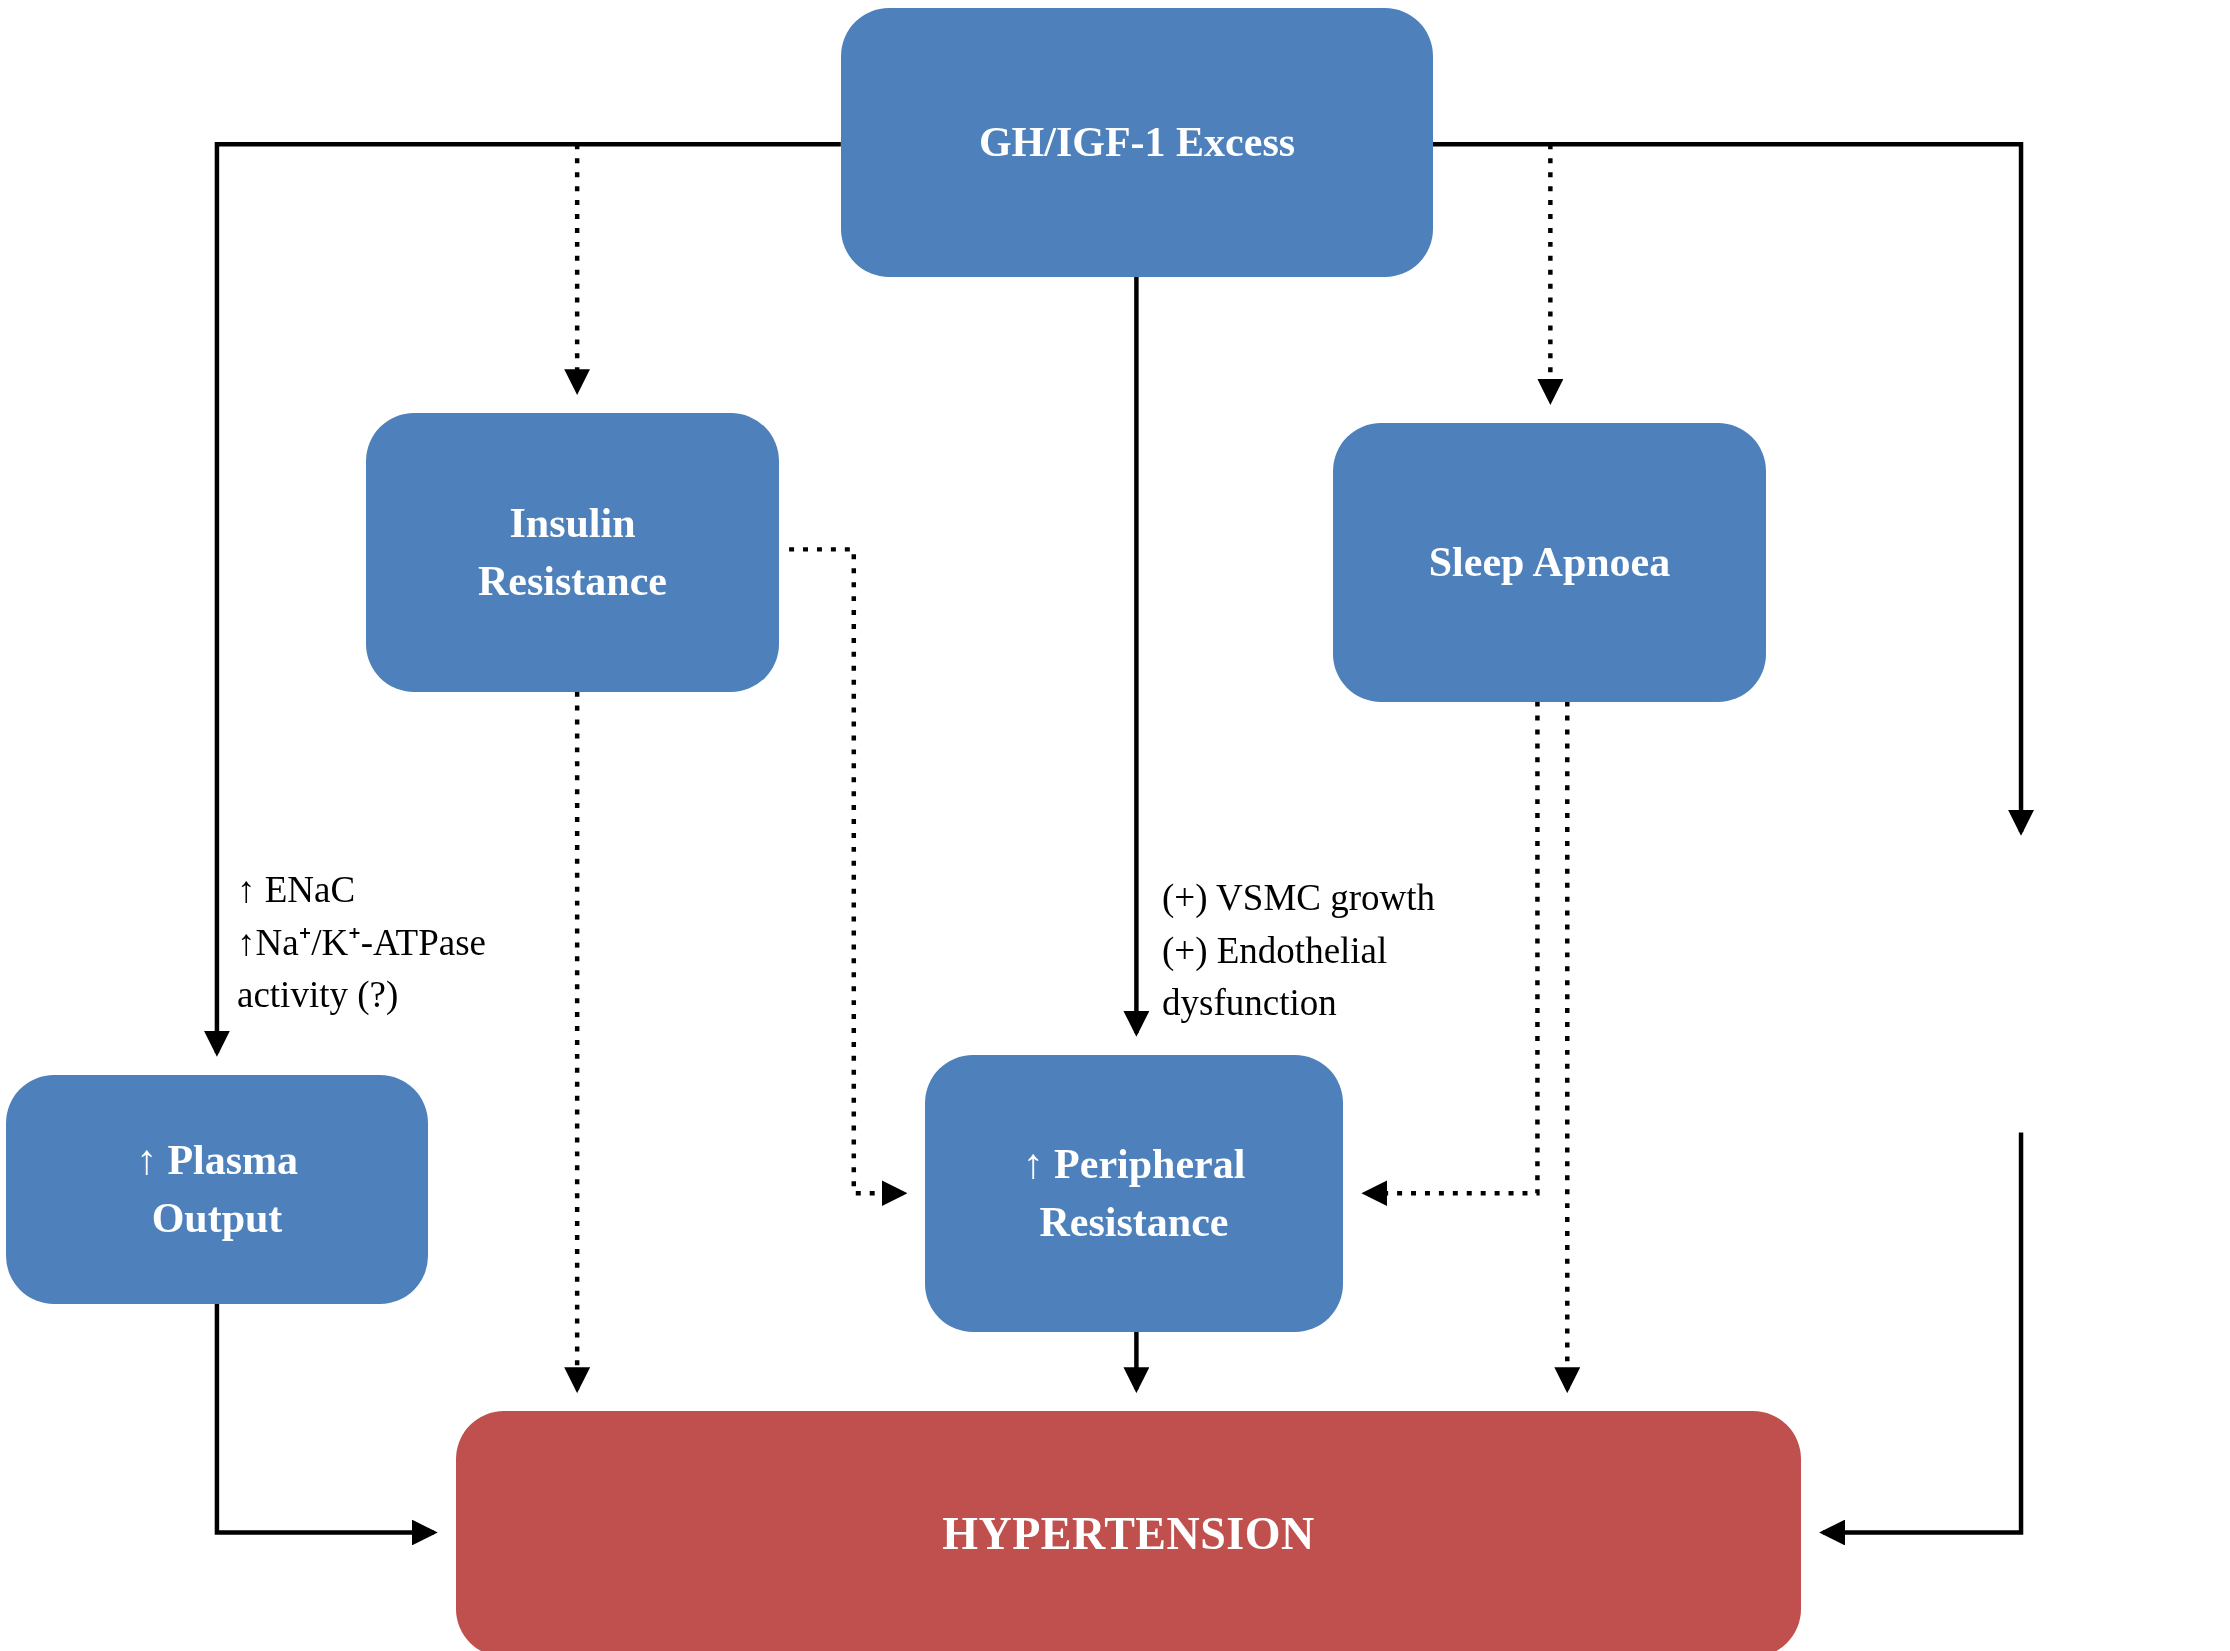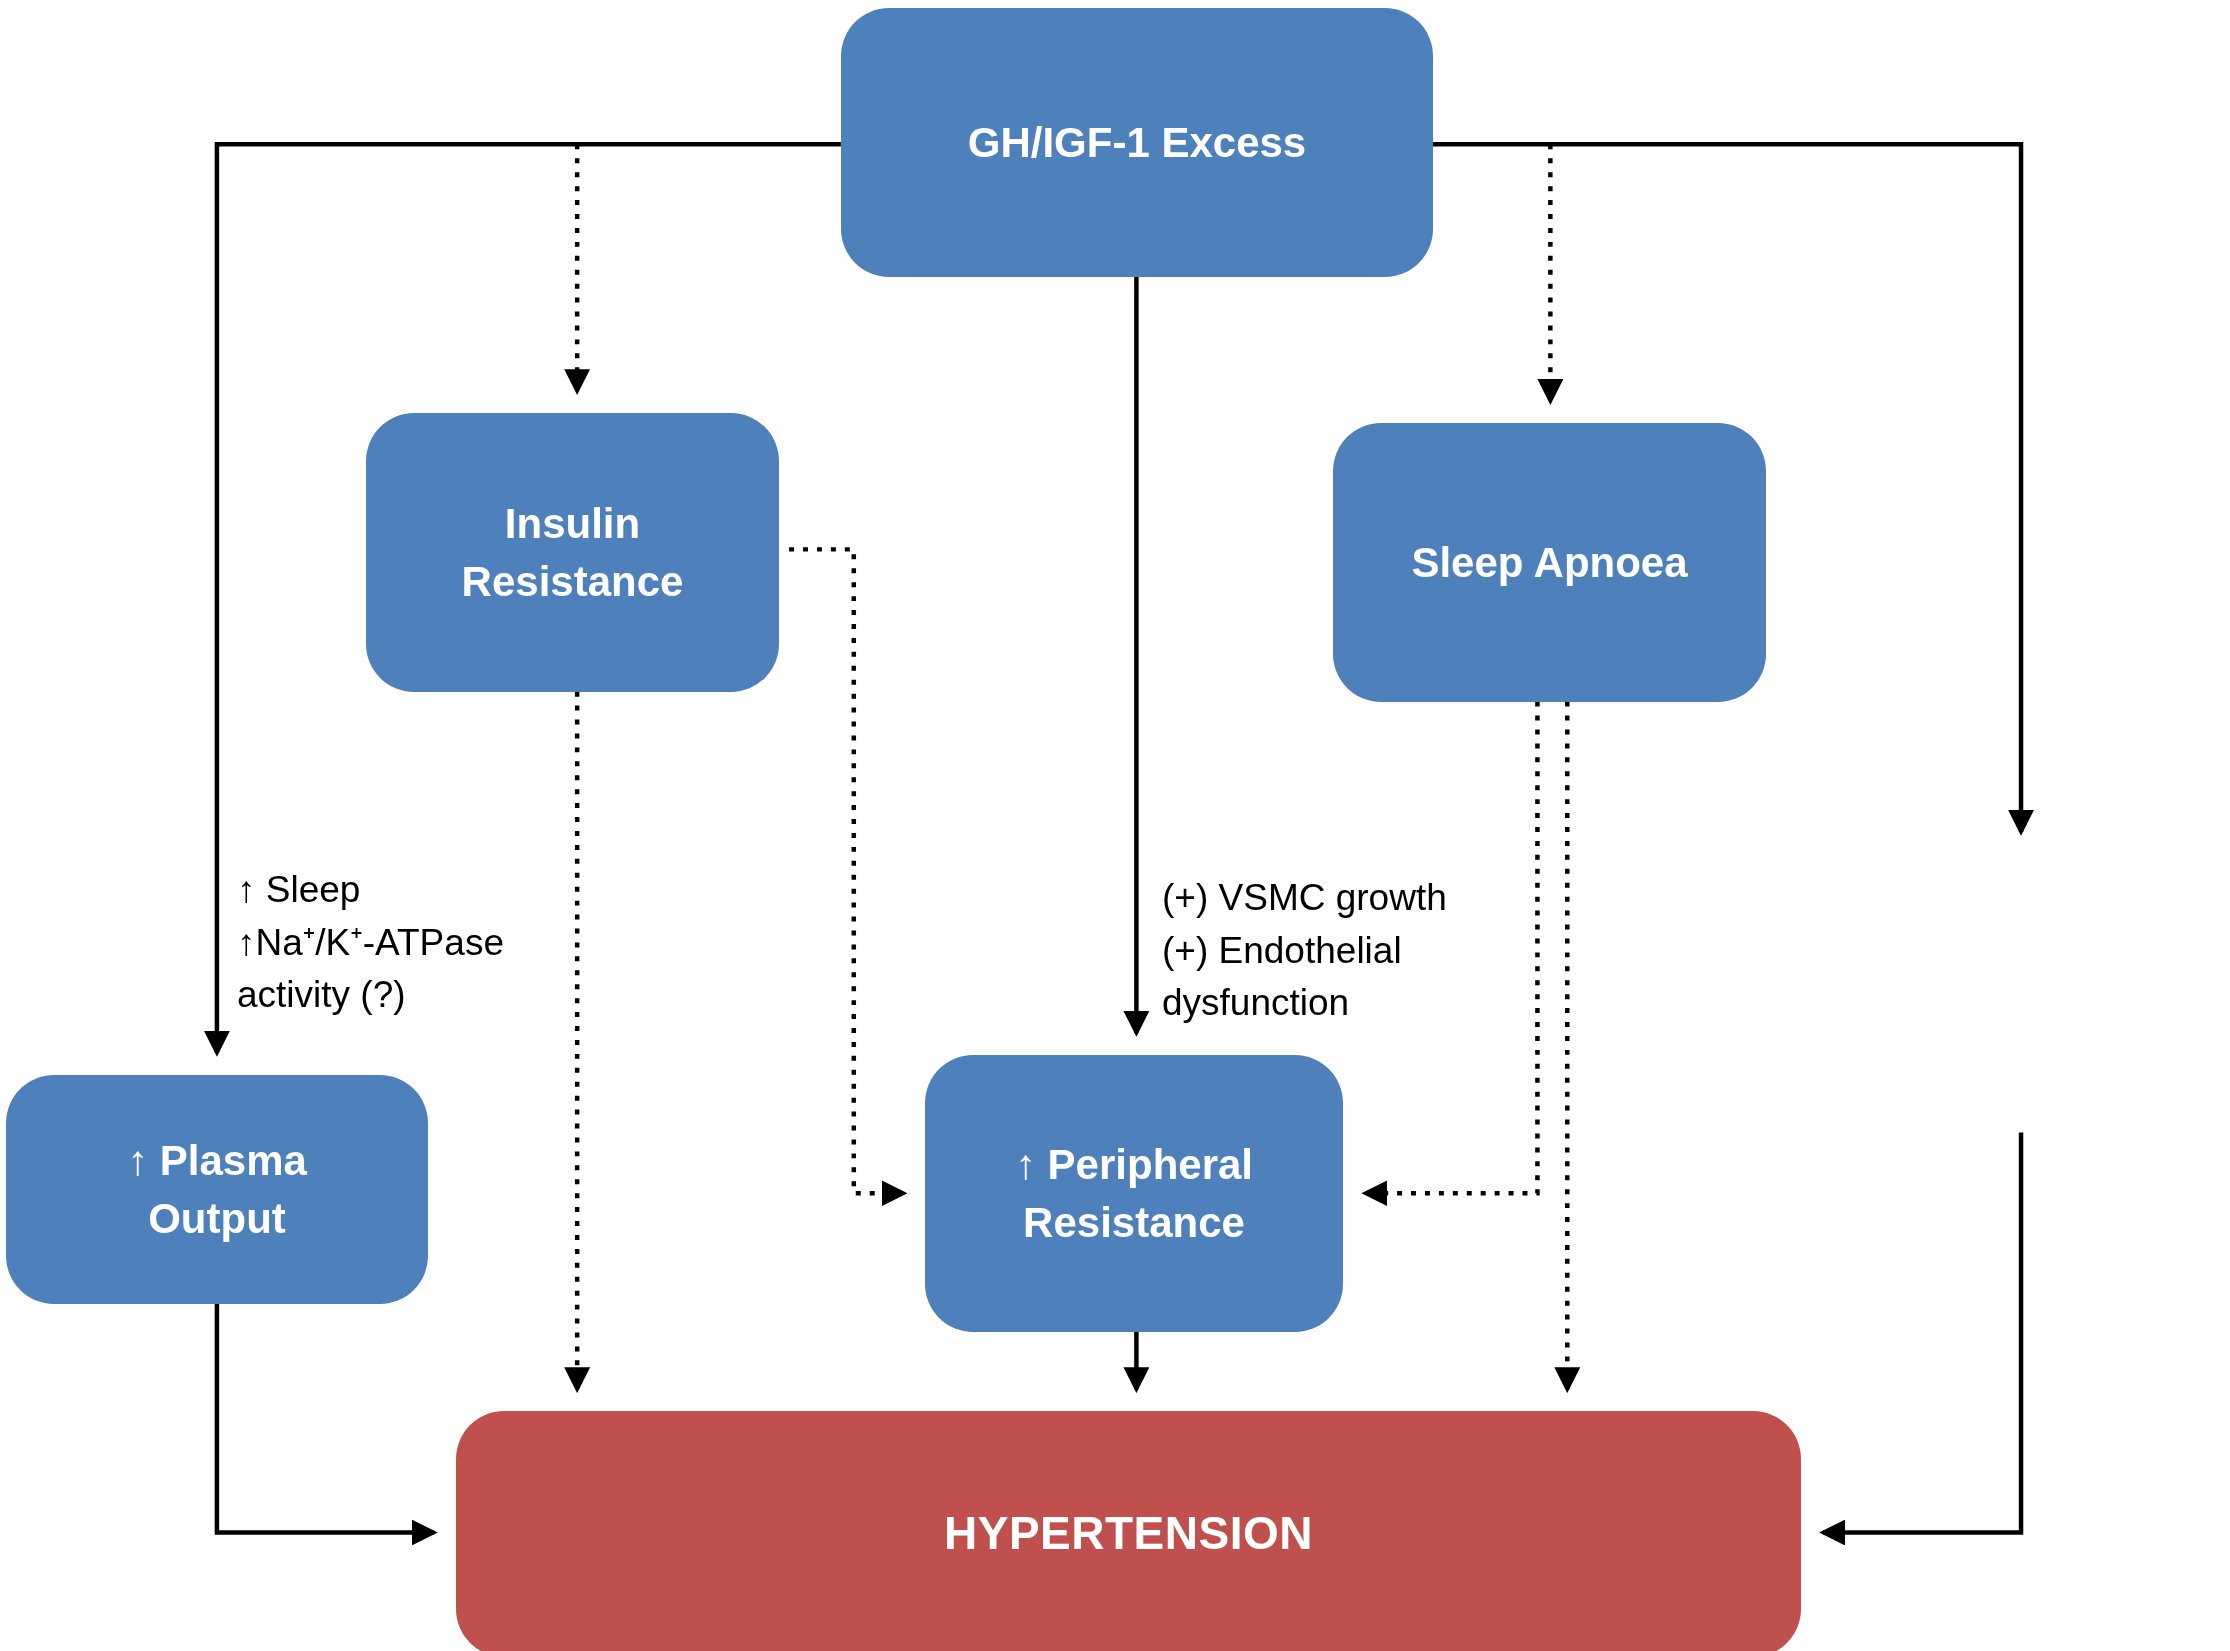--- a/index.html
+++ b/index.html
@@ -1,21 +1,21 @@
 <!DOCTYPE html>
 <html><head>
 <meta charset="utf-8">
 <style>
   html,body{margin:0;padding:0;background:#ffffff;}
   #canvas{
     position:relative;
     width:2231px;
     height:1652px;
     background:#ffffff;
-    font-family:Liberation Sans, sans-serif;
+    font-family:Liberation Serif, serif;
     overflow:hidden;
   }
   #wires{position:absolute;left:0;top:0;width:2231px;height:1652px;}
   .node{
     position:absolute;
     border-radius:48px;
     display:flex;
     flex-direction:column;
     align-items:center;
     justify-content:center;
@@ -98,21 +98,21 @@
   <div class="node blue" style="left:925px;top:1055px;width:418px;height:277px;">
     <span>↑ Peripheral</span>
     <span>Resistance</span>
   </div>
 
   <div class="node red" style="left:456px;top:1411px;width:1345px;height:246px;text-align:right;">
     <span>HYPERTENSION</span>
   </div>
 
   <div class="note" style="left:237px;top:864px;">
-    <span>↑ Sleep</span>
+    <span>↑ ENaC</span>
     <span>↑Na⁺/K⁺-ATPase</span>
     <span>activity (?)</span>
   </div>
 
   <div class="note" style="left:1162px;top:872px;">
     <span>(+) VSMC growth</span>
     <span>(+) Endothelial</span>
     <span>dysfunction</span>
   </div>
 

